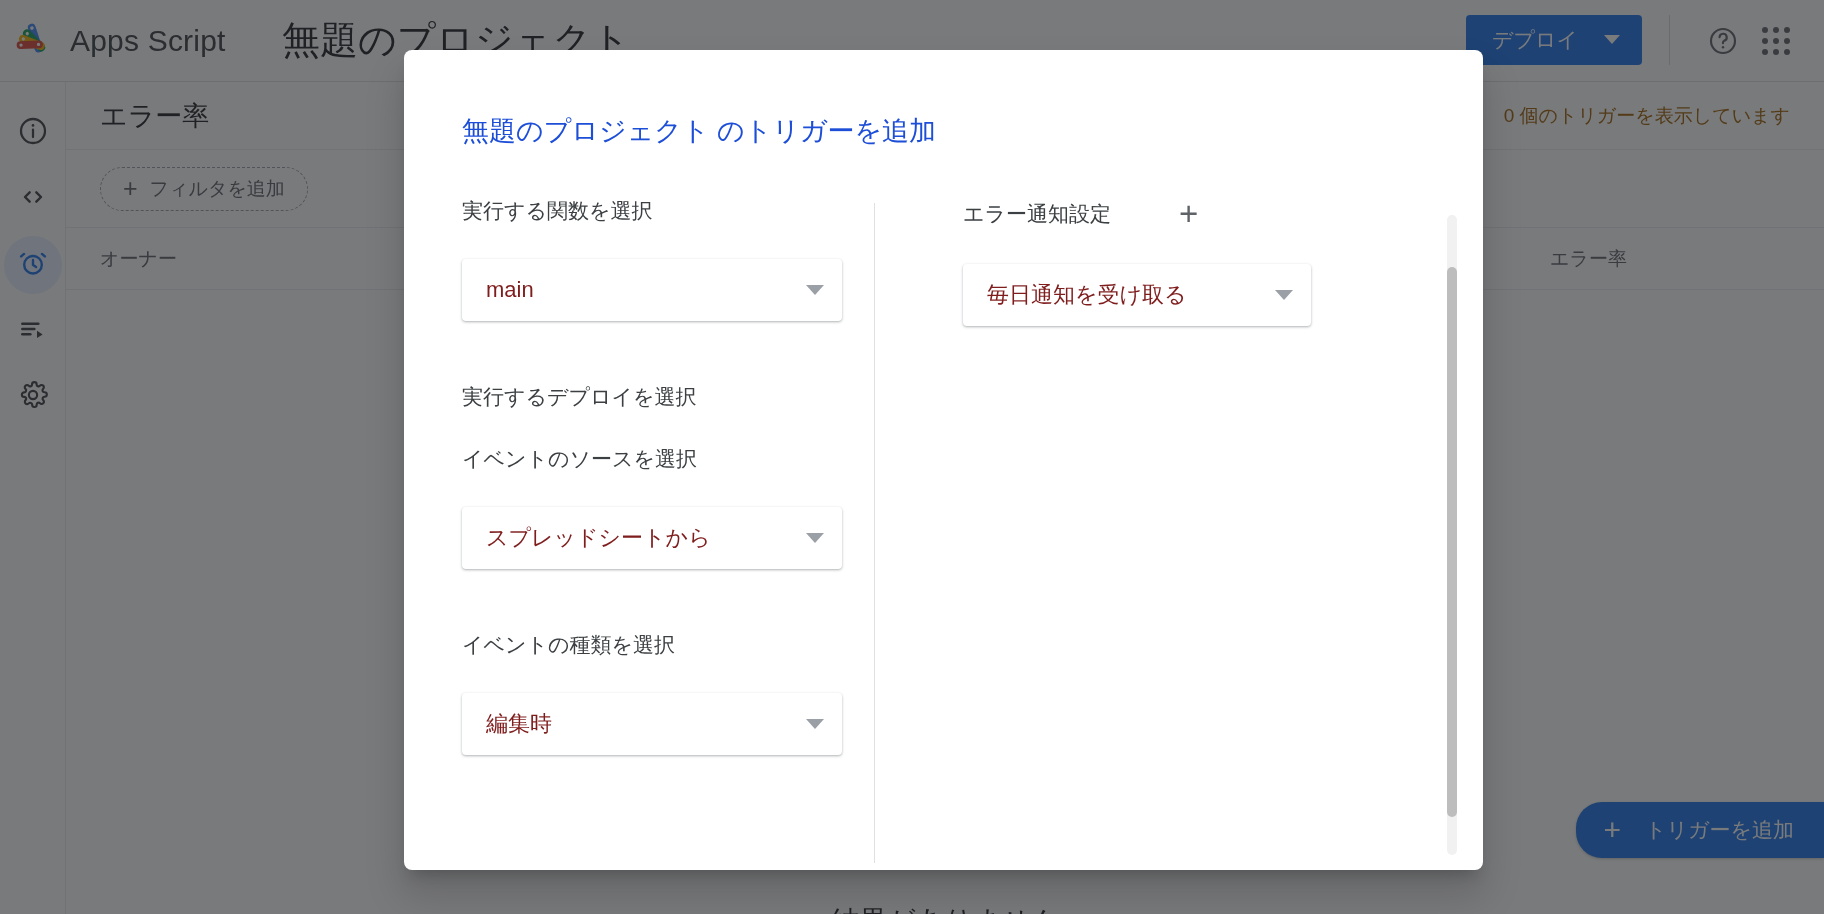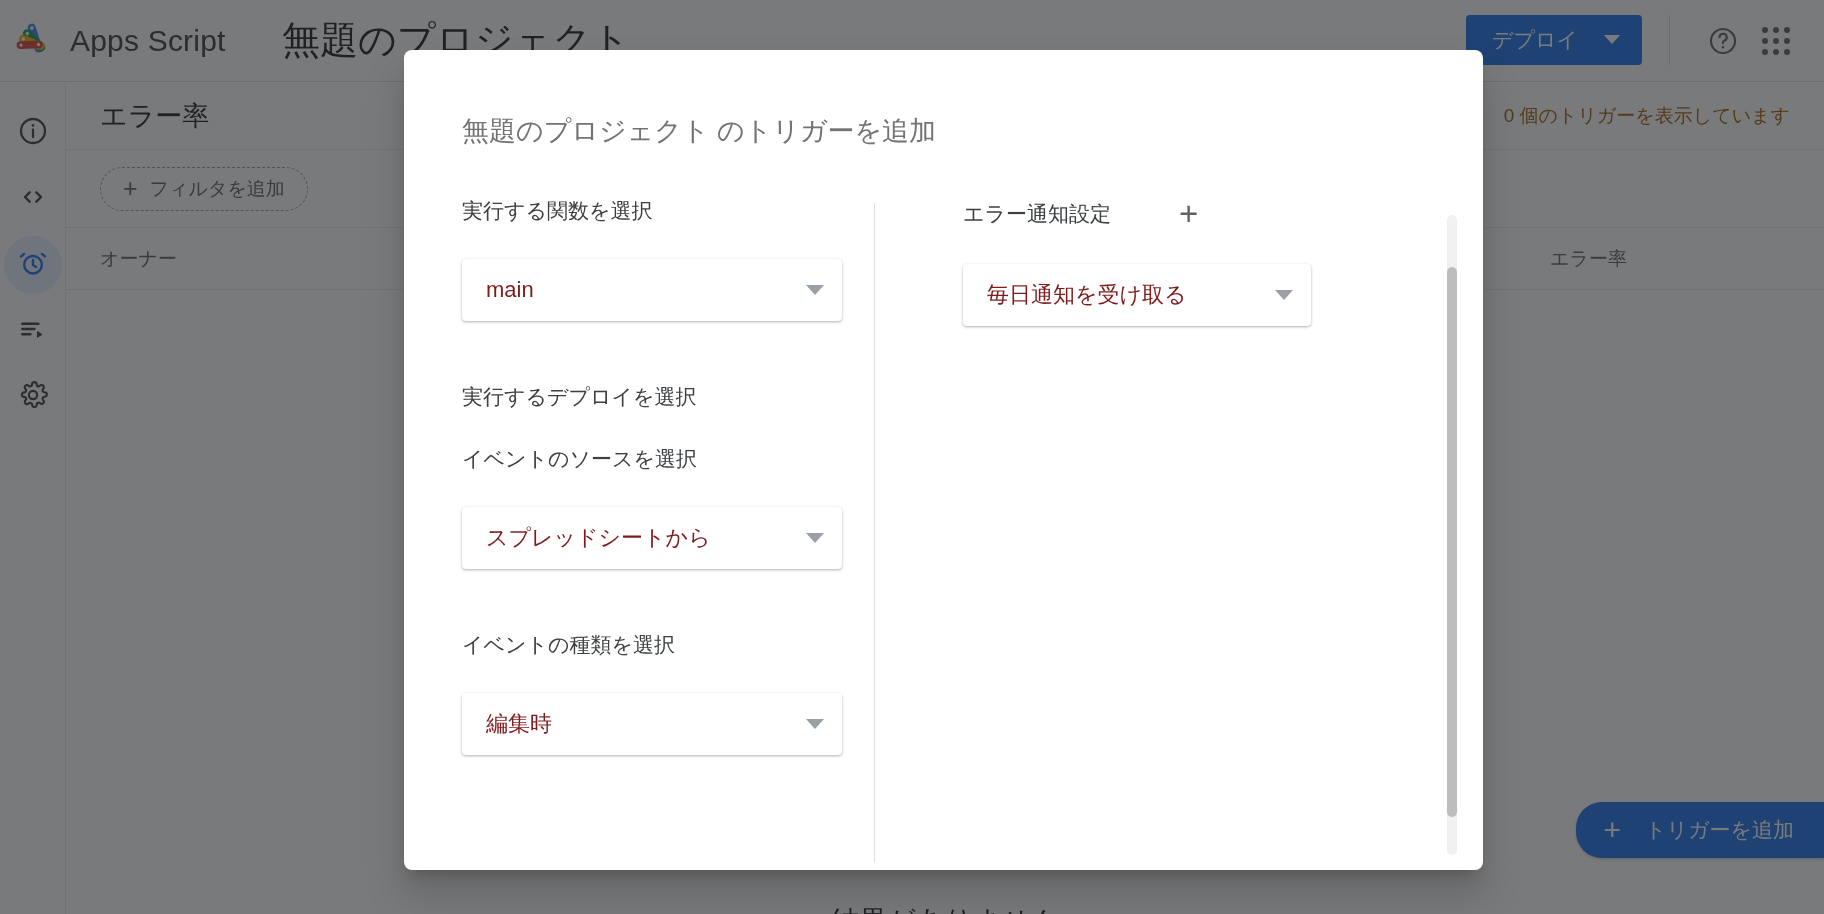--- a/index.html
+++ b/index.html
@@ -78,21 +78,21 @@
   
   .scrim { position: absolute; inset: 0; background: rgba(32,33,36,.6); }
 
   
   .dialog {
     position: absolute; left: 404px; top: 50px; width: 1079px; height: 820px;
     background: #fff; border-radius: 8px; overflow: hidden;
     box-shadow: 0 11px 15px -7px rgba(0,0,0,.2), 0 24px 38px 3px rgba(0,0,0,.14);
   }
   .dialog-scroll { position: absolute; inset: 0; overflow: hidden; }
-  .dialog-title { font-size: 27px; color: #737373; padding: 63px 0 0 58px; font-weight: 400; }
+  .dialog-title { font-size: 27px; color: #1d4ed8; padding: 63px 0 0 58px; font-weight: 400; }
   .dialog-body { display: flex; padding: 48px 0 0 0; }
   .col-left { width: 470px; padding-left: 58px; }
   .col-sep { width: 1px; background: #e0e0e0; margin: 6px 0 0 0; height: 660px; }
   .col-right { flex: 1; padding-left: 88px; }
 
   .field-label { font-size: 21px; color: #3c4043; margin-bottom: 34px; }
   .field-label.right { margin-bottom: 34px; display: flex; align-items: center; gap: 68px; }
   .plus-icon { font-size: 33px; color: #5f6368; line-height: 1; cursor: pointer; font-weight: 300; }
 
   .select {

